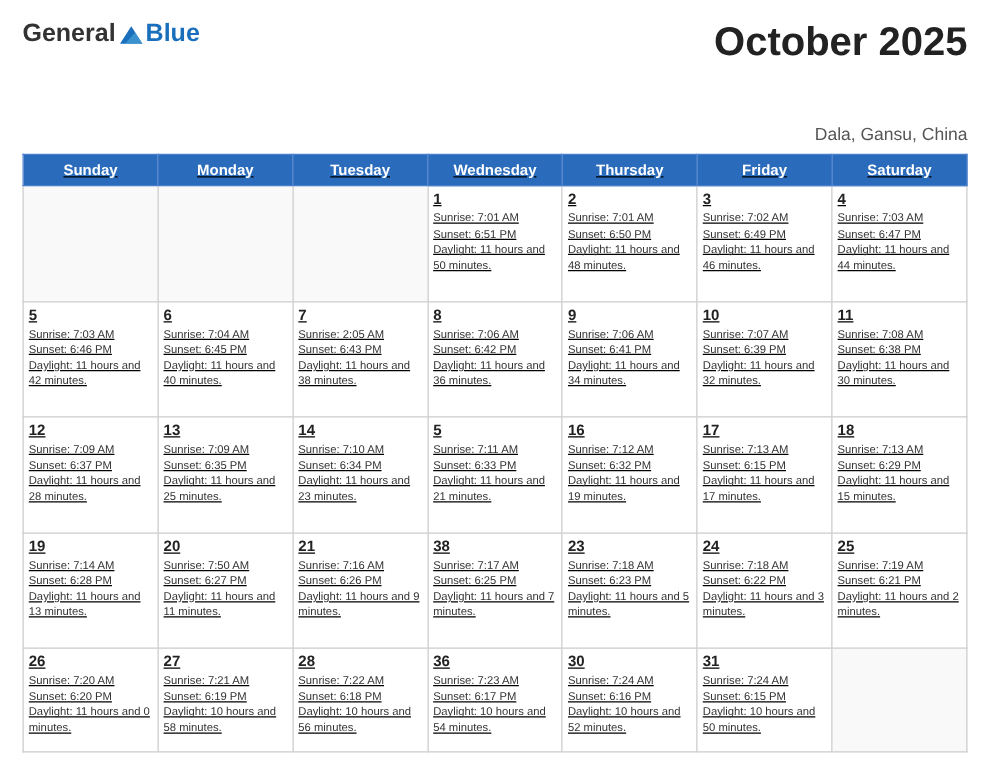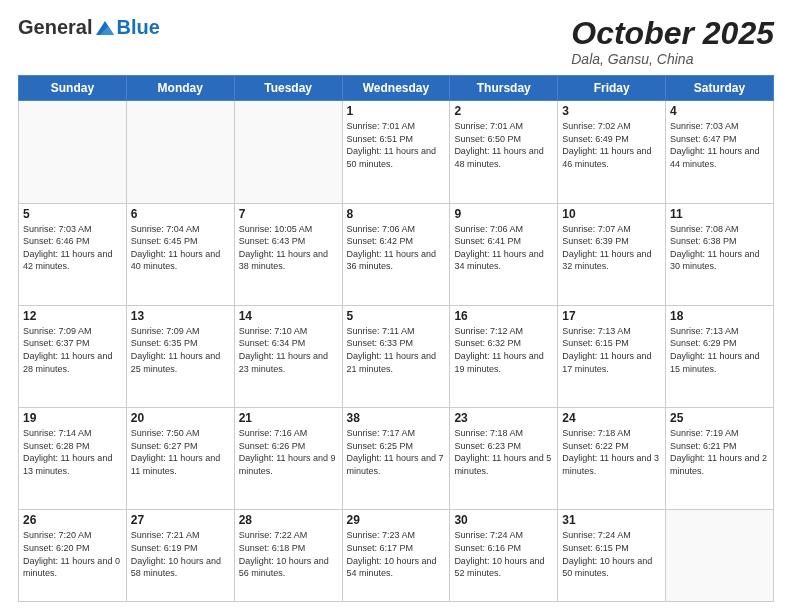--- a/index.html
+++ b/index.html
@@ -39,32 +39,32 @@
     }
     .logo-blue {
       color: #1a6fbd;
     }
     .logo-icon {
       width: 22px;
       height: 22px;
       margin-left: 2px;
     }
     .title-block {
-      text-align: left;
-      font-style: italic;
+      text-align: right;
     }
     .month-title {
       font-size: 32px;
       font-weight: bold;
       color: #222;
       line-height: 1.1;
     }
     .location {
       font-size: 14px;
       color: #555;
+      margin-top: 48px;
     }
     .calendar {
       flex: 1;
       border: 1px solid #ccc;
       border-collapse: collapse;
       width: 100%;
       table-layout: fixed;
     }
     .calendar th {
       background-color: #2b6bbb;
@@ -97,20 +97,21 @@
       font-size: 9px;
       color: #333;
       line-height: 1.4;
     }
     .empty {
       background: #f9f9f9;
     }
     table {
       border-collapse: collapse;
       width: 100%;
+      text-decoration: underline;
     }
   </style>
 </head>
 <body>
 
 <div class="page">
   <div class="header">
     <div class="logo">
       <div class="logo-text">
         <span class="logo-general">General</span>
@@ -183,21 +184,21 @@
           </td>
           <td>
             <span class="day-number">6</span>
             <div class="day-info">Sunrise: 7:04 AM
 Sunset: 6:45 PM
 Daylight: 11 hours
 and 40 minutes.</div>
           </td>
           <td>
             <span class="day-number">7</span>
-            <div class="day-info">Sunrise: 10:05 AM
+            <div class="day-info">Sunrise: 2:05 AM
 Sunset: 6:43 PM
 Daylight: 11 hours
 and 38 minutes.</div>
           </td>
           <td>
             <span class="day-number">8</span>
             <div class="day-info">Sunrise: 7:06 AM
 Sunset: 6:42 PM
 Daylight: 11 hours
 and 36 minutes.</div>
@@ -342,21 +343,21 @@
 and 58 minutes.</div>
           </td>
           <td>
             <span class="day-number">28</span>
             <div class="day-info">Sunrise: 7:22 AM
 Sunset: 6:18 PM
 Daylight: 10 hours
 and 56 minutes.</div>
           </td>
           <td>
-            <span class="day-number">29</span>
+            <span class="day-number">36</span>
             <div class="day-info">Sunrise: 7:23 AM
 Sunset: 6:17 PM
 Daylight: 10 hours
 and 54 minutes.</div>
           </td>
           <td>
             <span class="day-number">30</span>
             <div class="day-info">Sunrise: 7:24 AM
 Sunset: 6:16 PM
 Daylight: 10 hours

